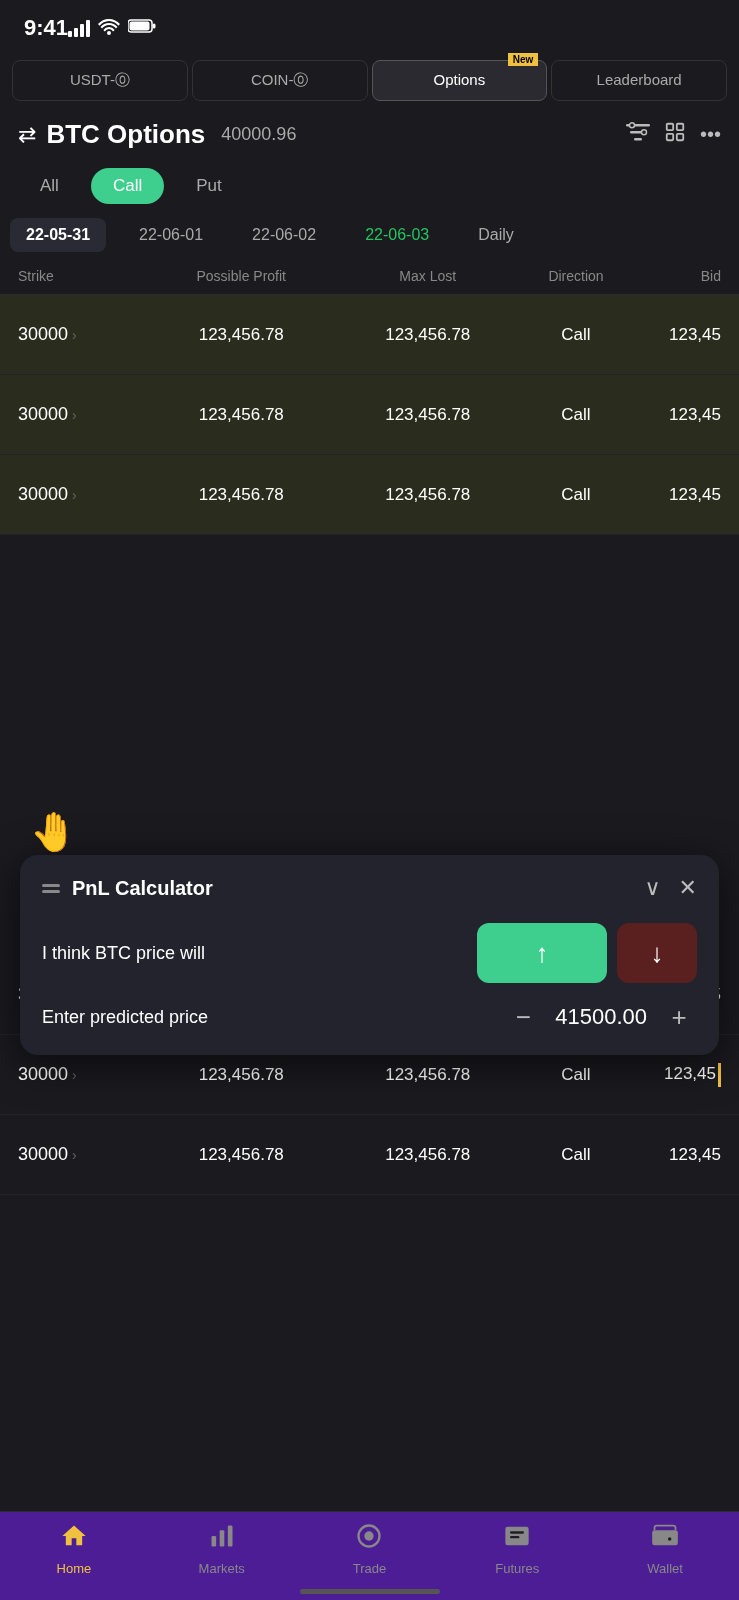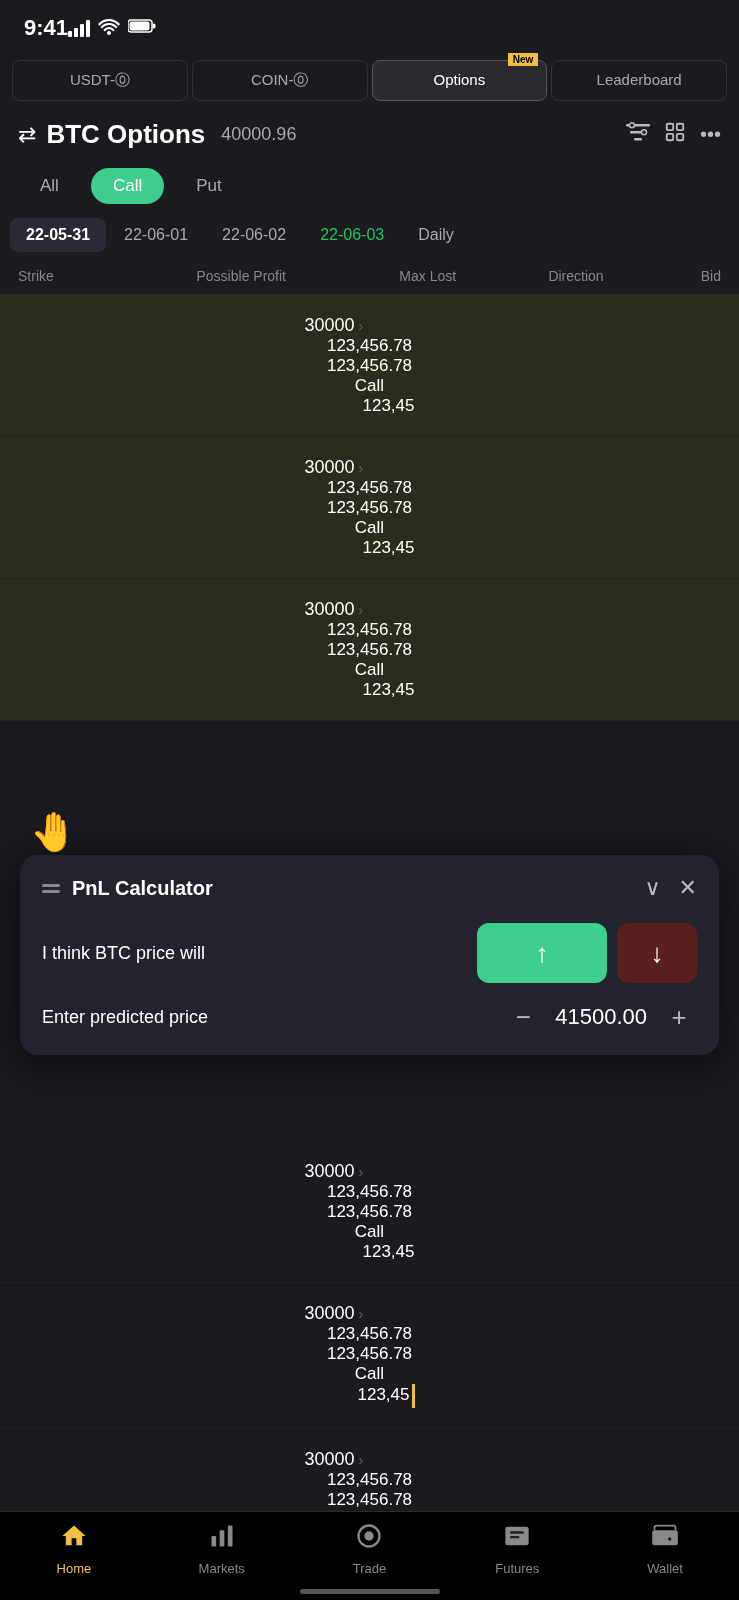--- a/index.html
+++ b/index.html
@@ -134,21 +134,21 @@
     .filter-tab.active {
       background: #3ecf8e;
       color: #fff;
     }
 
     
     .date-tabs {
       display: flex;
       align-items: center;
       padding: 6px 10px;
-      gap: 2px;
+      gap: 17px;
       overflow-x: auto;
     }
     .date-tab {
       padding: 8px 16px;
       border-radius: 8px;
       font-size: 16px;
       color: #aaa;
       white-space: nowrap;
       cursor: pointer;
     }
@@ -174,21 +174,20 @@
     .th-direction { width: 110px; text-align: center; }
     .th-bid { width: 90px; text-align: right; }
 
     
     .table-row {
       display: flex;
       align-items: center;
       padding: 20px 18px;
       border-bottom: 1px solid #222228;
       min-height: 80px;
-      flex-direction: column;
     }
     .table-row.highlighted {
       background: #2a2c1e;
     }
     .row-strike {
       width: 130px;
       font-size: 18px;
       color: #fff;
       display: flex;
       align-items: center;
@@ -352,21 +351,21 @@
       0%, 100% { opacity: 1; }
       50% { opacity: 0; }
     }
 
     
     .bottom-nav {
       position: fixed;
       bottom: 0;
       left: 0;
       width: 739px;
-      background: #000000;
+      background: #4c1d95;
       border-top: 1px solid #2a2a35;
       display: flex;
       padding: 10px 0 24px;
     }
     .nav-item {
       flex: 1;
       display: flex;
       flex-direction: column;
       align-items: center;
       gap: 4px;

